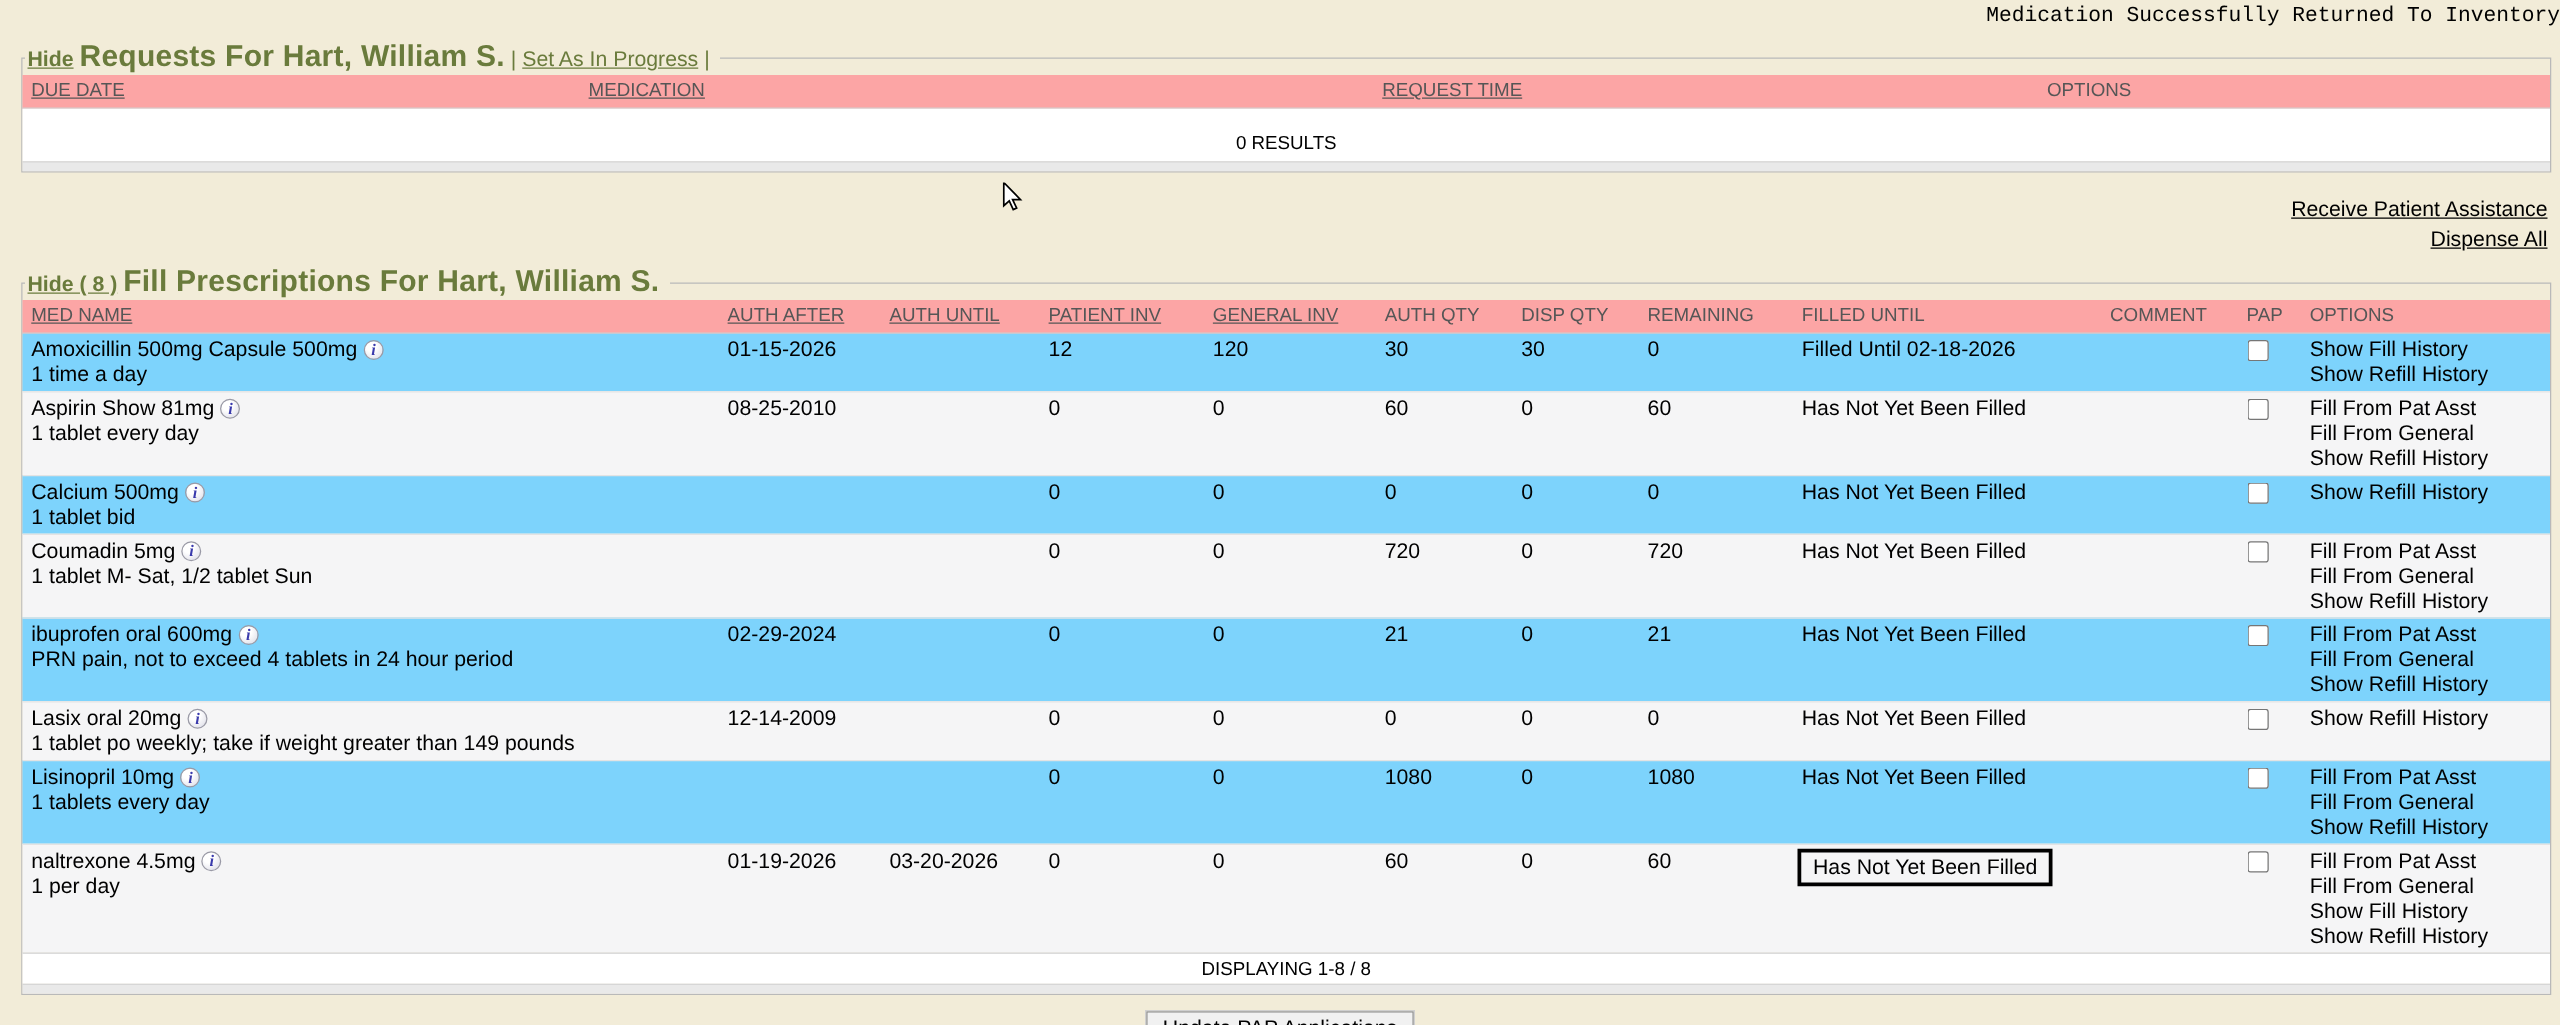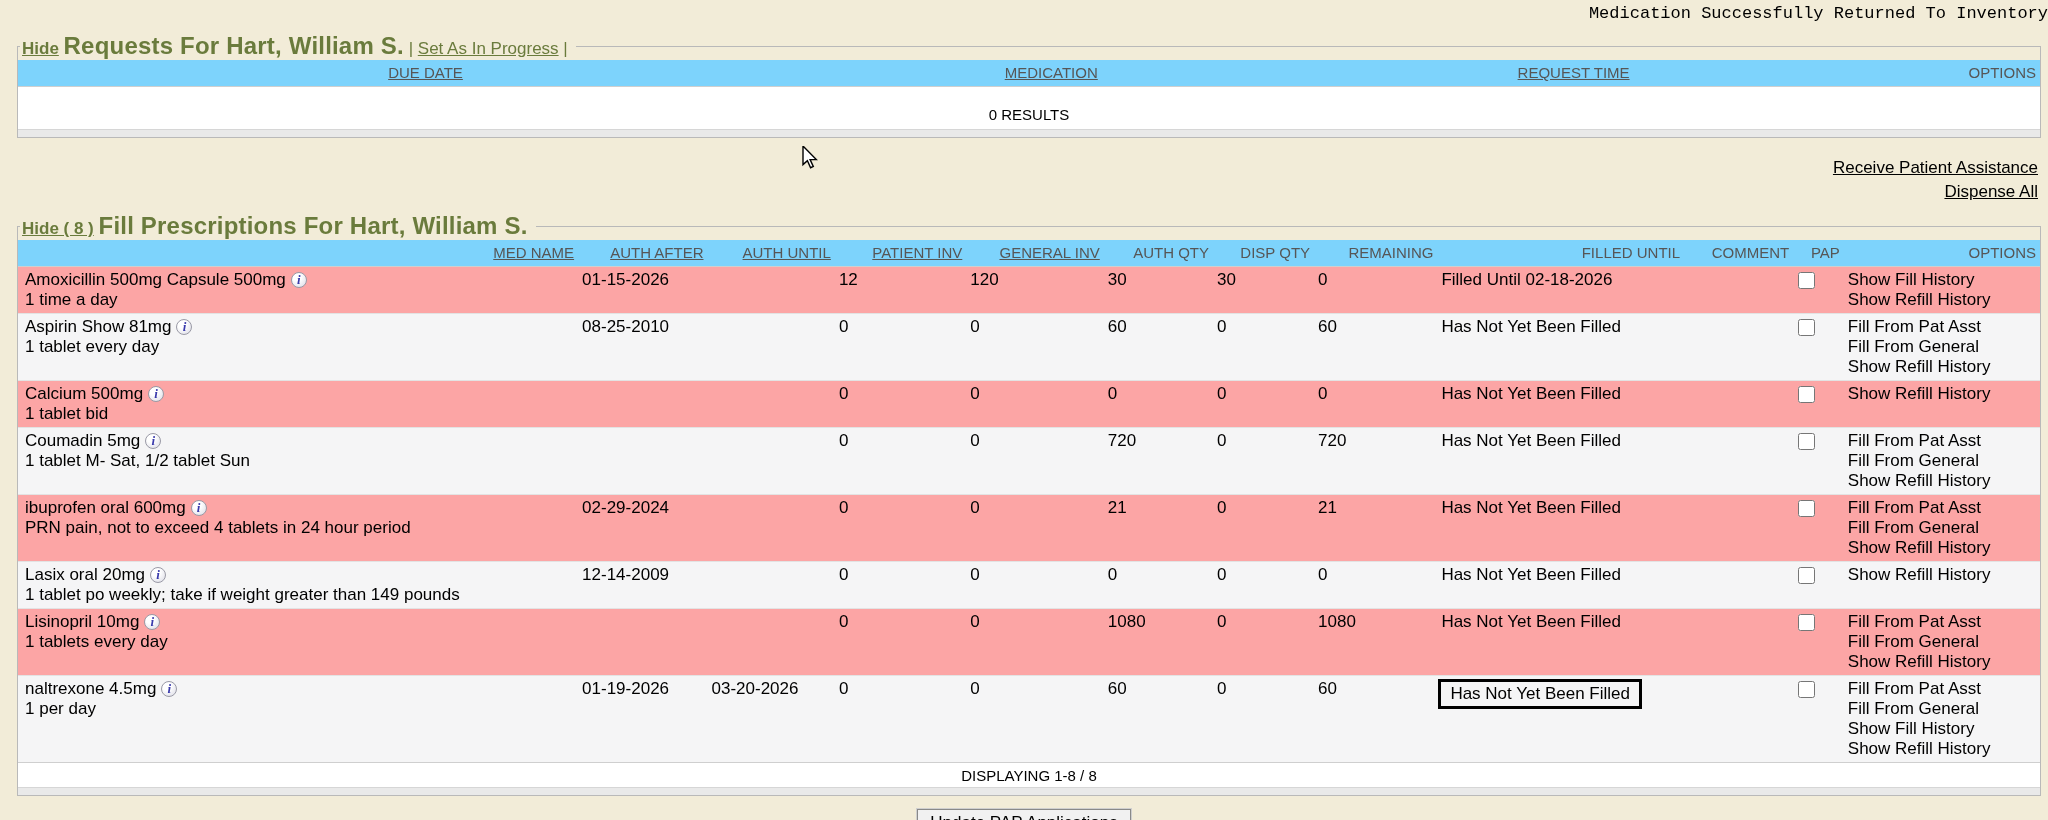--- a/index.html
+++ b/index.html
@@ -18,32 +18,32 @@
   }
   fieldset.section legend { margin-left:2px; padding:0 8px 0 2px; }
   .hide-link { color:var(--accent,#6a7b3c); font-weight:bold; text-decoration:underline; cursor:pointer; }
   .sec-title { color:var(--accent,#6a7b3c); font-weight:bold; font-size:24px; letter-spacing:.2px; }
   .glink { color:var(--accent,#6a7b3c); text-decoration:underline; cursor:pointer; }
   .sep { color:var(--accent,#6a7b3c); }
 
   .req-grid { display:grid; grid-template-columns:22.2% 31.4% 26.3% auto; }
   .fill-grid { display:grid; grid-template-columns:27.7% 6.4% 6.3% 6.5% 6.8% 5.4% 5.0% 6.1% 12.2% 5.4% 2.5% auto; }
 
-  .thead { background:#7dd3fc; border-bottom:1px solid #cfcfcf;text-align:right; }
+  .thead { background:#fca5a5; border-bottom:1px solid #cfcfcf; }
   .hcell {
     color:#565656; font-size:15px; line-height:18px;
     padding:4px 4px 4px 4px; white-space:nowrap; overflow:hidden;
   }
   .hcell:first-child { padding-left:7px; }
   .hcell.sortable { text-decoration:underline; cursor:pointer; }
 
   .req-empty { background:#fff; text-align:center; font-size:15px; padding:19px 0 6px; }
   .footer-bar { height:8px; background:#e9e9e9; border-top:1px solid #d6d6d6; }
 
-  .fill-row { background:#fca5a5; border-top:1px solid #e3e3e3; padding:2px 0; }
+  .fill-row { background:#7dd3fc; border-top:1px solid #e3e3e3; padding:2px 0; }
   .fill-row:first-child { border-top:0; }
   .fill-row.alt { background:#f5f5f6; }
 
   .cell { padding:1px 4px; line-height:20px; vertical-align:top; }
   .cell.med { padding-left:7px; }
   .med-sig { line-height:20px; }
   .info-icon {
     display:inline-block; width:16px; height:16px; border-radius:50%;
     border:1px solid #9a9aa6; background:radial-gradient(circle at 35% 30%, #ffffff 30%, #d9d9e4);
     color:#3a3aac; font-family:"Liberation Serif", serif; font-style:italic; font-weight:bold;

